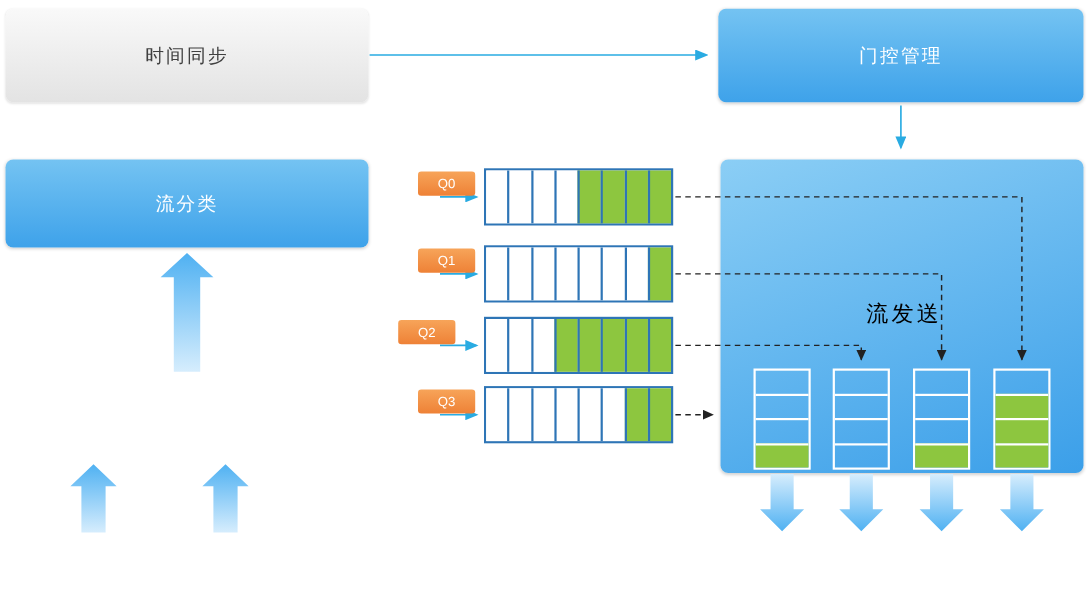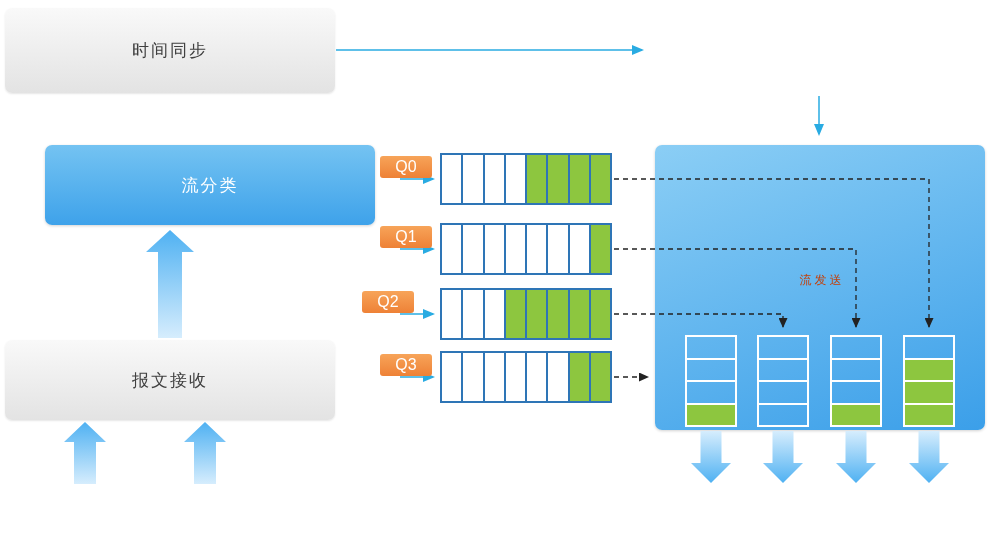--- a/index.html
+++ b/index.html
@@ -8,47 +8,47 @@
   .box{position:absolute;border-radius:7px;display:flex;align-items:center;justify-content:center;
        font-size:17px;letter-spacing:2px;box-sizing:border-box;}
   .box.gray{background:linear-gradient(180deg,#f9f9f9 0%,#e3e3e3 100%);color:#404040;
             box-shadow:0 1px 2px rgba(0,0,0,0.10);}
   .box.blue{background:linear-gradient(180deg,#74c3f2 0%,#3ea2ea 100%);color:#fff;
             box-shadow:0 1px 3px rgba(0,0,0,0.18);}
   #box-flow-send{background:linear-gradient(160deg,#8bcef5 0%,#3b9fe9 100%);}
   svg.overlay{position:absolute;left:0;top:0;pointer-events:none;}
   .qlabel{position:absolute;width:52px;height:22px;border-radius:3px;
           background:linear-gradient(180deg,#f7a459 0%,#ee8136 100%);
-          color:#fff;font-size:16px;display:flex;align-items:center;justify-content:center;}
+          color:#fff;font-size:12px;display:flex;align-items:center;justify-content:center;}
   .queue{position:absolute;display:flex;border:2px solid #2e75b6;background:#fff;box-sizing:border-box;}
   .queue .cell{flex:1;border-left:2px solid #2e75b6;}
   .queue .cell:first-child{border-left:none;}
   .egress{position:absolute;display:flex;flex-direction:column;border:2px solid #ffffff;box-sizing:border-box;}
   .egress .cell{flex:1;border-top:2px solid #ffffff;}
   .egress .cell:first-child{border-top:none;}
   .flow-send-title{position:absolute;left:770px;top:272px;width:104px;text-align:center;
-                   color:#c2410c;font-size:12px;letter-spacing:3px;}
+                   color:#000000;font-size:20px;letter-spacing:3px;}
 </style>
 </head>
 <body>
 
 <div id="canvas">
 
   <div class="box gray" id="box-time-sync" style="left:5px;top:8px;width:330px;height:85px;">
     <span>时间同步</span>
   </div>
 
+  <div class="box blue" id="box-gate-control" style="left:653px;top:8px;width:332px;height:85px;">
+    <span>门控管理</span>
+  </div>
 
-  <div class="box blue" id="box-flow-classify" style="left:5px;top:145px;width:330px;height:80px;margin-left:40px;">
+  <div class="box blue" id="box-flow-classify" style="left:5px;top:145px;width:330px;height:80px;">
     <span>流分类</span>
   </div>
 
-  <div class="box gray" id="box-packet-receive" style="left:5px;top:340px;width:330px;height:80px;">
-    <span>报文接收</span>
-  </div>
 
   <div class="box blue" id="box-flow-send" style="left:655px;top:145px;width:330px;height:285px;"></div>
 
   <div class="flow-send-title">流发送</div>
 
 
   <svg class="overlay" width="988" height="536">
     <defs>
       <linearGradient id="gradUp" x1="0" y1="1" x2="0" y2="0">
         <stop offset="0" stop-color="#d6edfd"></stop>

